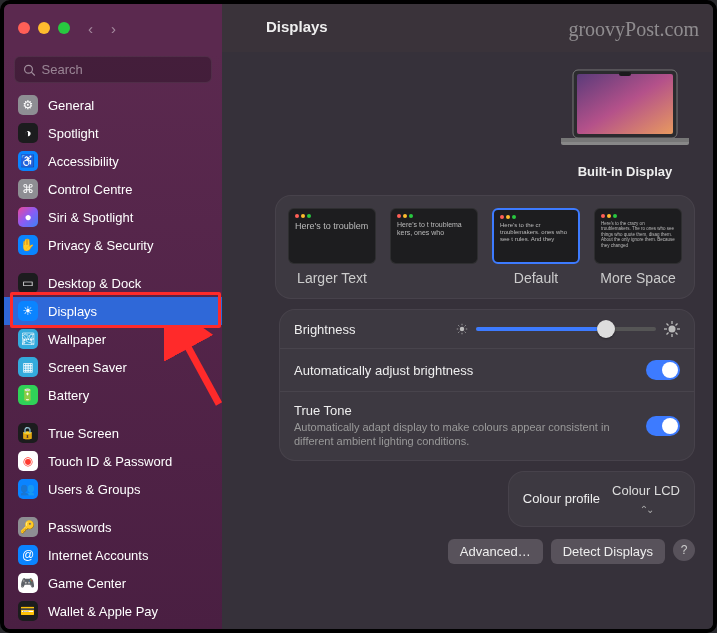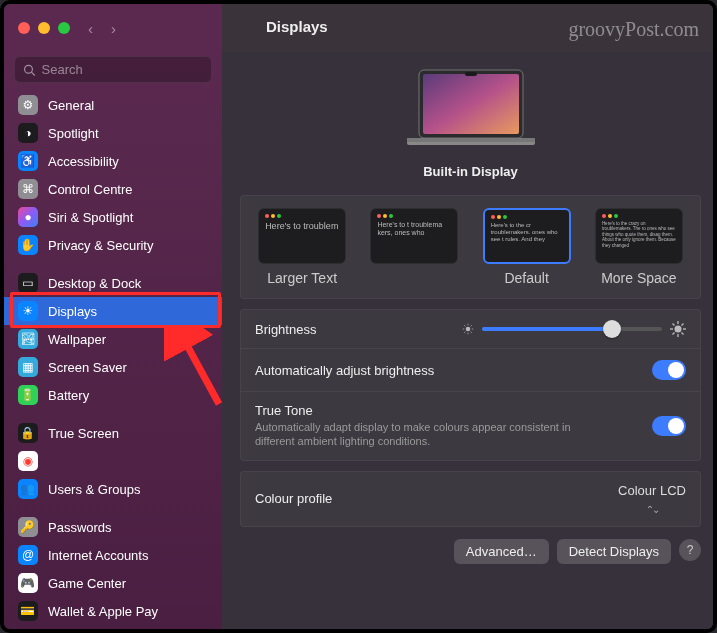--- a/index.html
+++ b/index.html
@@ -84,34 +84,34 @@
     pointer-events: none; z-index: 50;
   }
   
   .arrow {
     position: absolute; left: 160px; top: 322px; z-index: 60;
     pointer-events: none;
   }
   
   .main {
     flex: 1; background: #36313a;
-    padding: 10px 12px 14px 18px;
+    padding: 10px 18px 14px 18px;
     overflow-y: auto;
-    display: flex; flex-direction: column; gap: 10px;
+    display: flex; flex-direction: column; gap: 10px; align-items: flex-end;
   }
   .preview {
     display: flex; flex-direction: column; align-items: center;
     padding: 4px 0 6px 0;
   }
   .laptop { width: 140px; }
   .ptitle { margin-top: 8px; font-weight: 600; font-size: 13px; color: #eee; }
   .panel {
     background: rgba(255,255,255,0.04);
     border: 1px solid rgba(255,255,255,0.05);
-    border-radius: 4px;
+    border-radius: 16px;
   }
   
   .resrow { display: flex; gap: 14px; padding: 12px; }
   .rescell { flex: 1; display: flex; flex-direction: column; align-items: center; gap: 6px; }
   .thumb {
     width: 88px; height: 56px; border-radius: 6px;
     background: #1d1d1f; padding: 5px 6px;
     border: 1px solid rgba(255,255,255,0.08);
     font-size: 6px; color: #bbb; line-height: 1.2;
     overflow: hidden;
@@ -240,20 +240,21 @@
             <div class="icn" style="background:#30d158">🔋</div>
             <span>Battery</span>
           </div>
         <div class="sep"></div>
         <div class="sitem">
             <div class="icn" style="background:#1c1c1e">🔒</div>
             <span>True Screen</span>
           </div>
         <div class="sitem">
             <div class="icn" style="background:#fff;color:#ff3b30">◉</div>
+            <span>Touch ID &amp; Password</span>
           </div>
         <div class="sitem">
             <div class="icn" style="background:#0a84ff">👥</div>
             <span>Users &amp; Groups</span>
           </div>
         <div class="sep"></div>
         <div class="sitem">
             <div class="icn" style="background:#8e8e93">🔑</div>
             <span>Passwords</span>
           </div>

